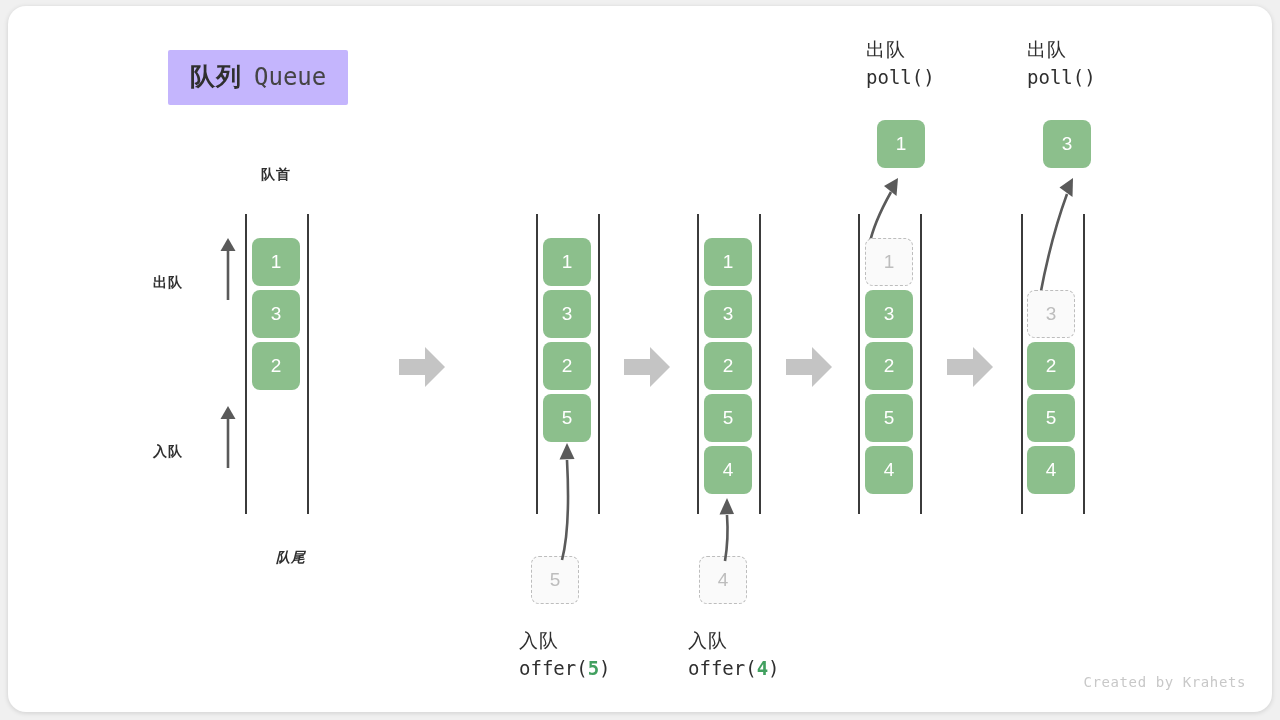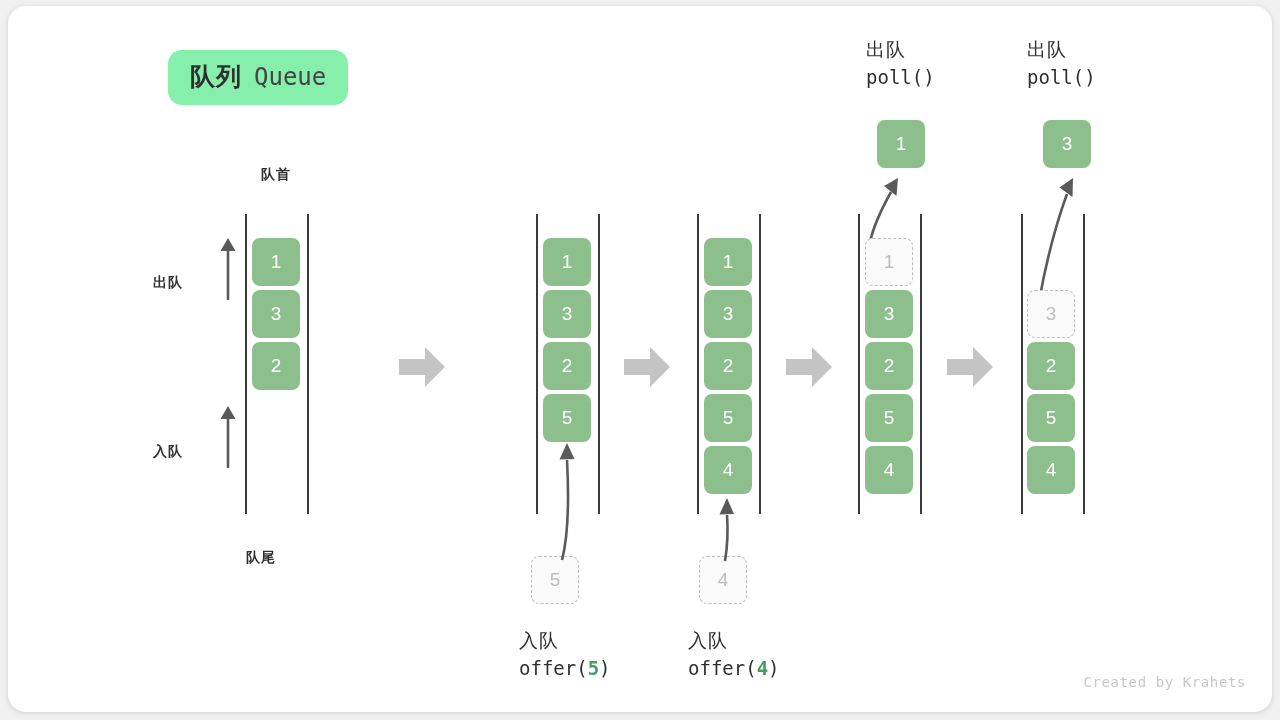--- a/index.html
+++ b/index.html
@@ -17,22 +17,22 @@
     border-radius: 18px;
     box-shadow: 0 1px 5px rgba(0,0,0,0.14);
     overflow: hidden;
   }
   .abs { position: absolute; }
 
   
   #title-badge {
     left: 160px; top: 44px;
     padding: 10px 22px 12px 22px;
-    background: #86efac;
-    border-radius: 14px;
+    background: #c4b5fd;
+    border-radius: 2px;
     display: flex; align-items: baseline; gap: 12px;
     white-space: nowrap;
   }
   #title-badge .cn { font-size: 25px; font-weight: bold; color: #2f2f2f; letter-spacing: 1px;}
   #title-badge .en {
     font-family: "DejaVu Sans Mono", "Liberation Mono", monospace;
     font-size: 24px; color: #444; letter-spacing: 0px;
   }
 
   
@@ -92,21 +92,21 @@
 
 <div id="card">
 
   <div class="abs" id="title-badge">
     <span class="cn">队列</span>
     <span class="en">Queue</span>
   </div>
 
   <div class="abs cn-label" style="left:238px; top:160px; width:60px; text-align:center;">队首</div>
 
-  <div class="abs cn-label" style="left:238px; top:543px; width:60px; text-align:left;">队尾</div>
+  <div class="abs cn-label" style="left:238px; top:543px; width:60px; text-align:right;font-style:italic;">队尾</div>
 
   <div class="abs cn-label" style="left:145px; top:268px;">出队</div>
 
   <div class="abs cn-label" style="left:145px; top:437px;">入队</div>
 
   <div class="abs" style="left:208px; top:232px;">
     <svg width="24" height="62" viewBox="0 0 24 62">
       <line x1="12" y1="62" x2="12" y2="9" stroke="#5a5a5a" stroke-width="2.6"></line>
       <path d="M12 0 L19.5 13 L4.5 13 Z" fill="#5a5a5a"></path>
     </svg>

